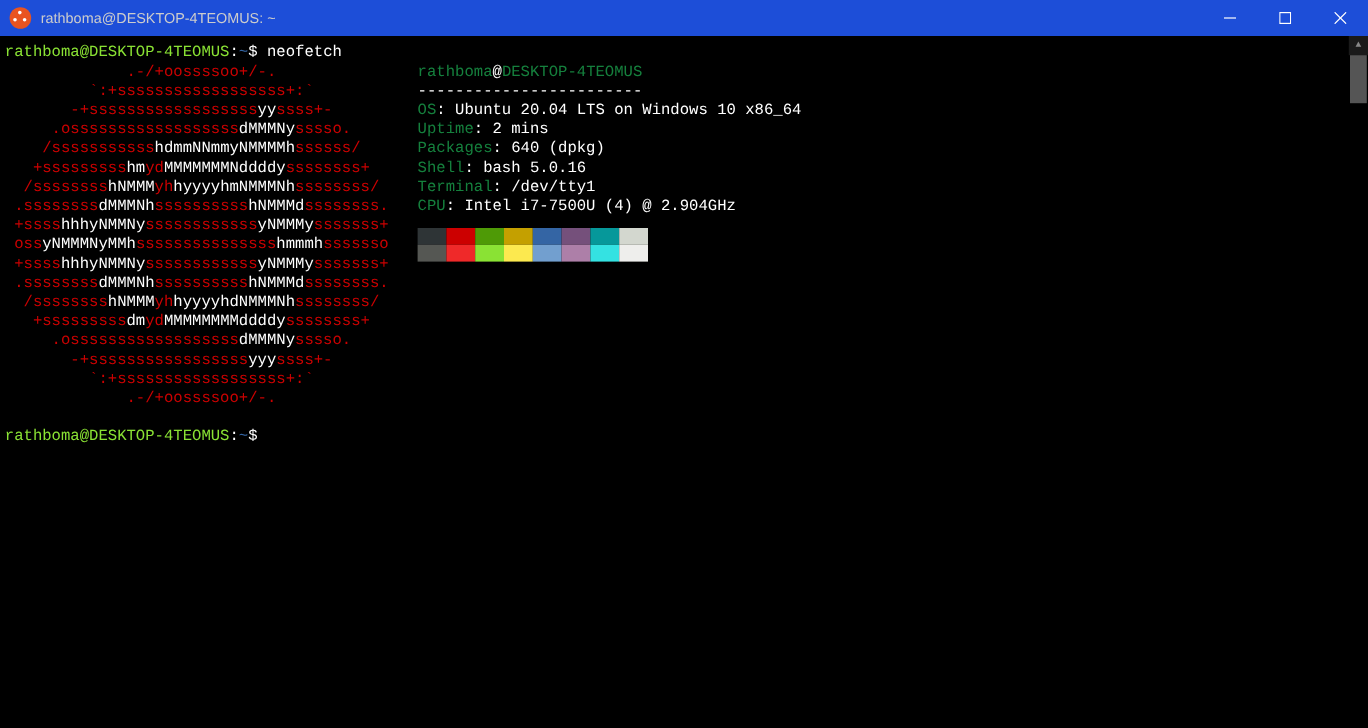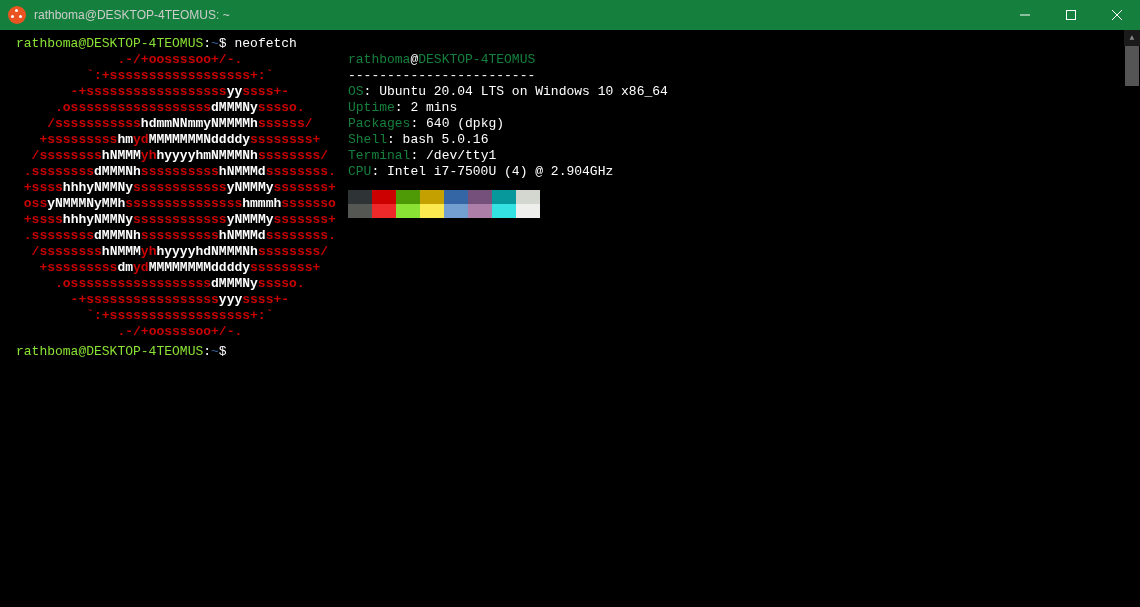--- a/index.html
+++ b/index.html
@@ -7,21 +7,21 @@
       background: #1a1a1a;
       font-family: Consolas, Monaco, 'Courier New', monospace;
       font-size: 13px;
       line-height: 16px;
       overflow: hidden;
       width: 1140px;
       height: 607px;
     }
     .titlebar {
       height: 30px;
-      background: #15803d;
+      background: #1d4ed8;
       display: flex;
       align-items: center;
       padding-left: 8px;
       color: #cccccc;
       font-family: 'Segoe UI', sans-serif;
       font-size: 12px;
     }
     .ubuntu-icon {
       width: 18px;
       height: 18px;
@@ -52,21 +52,21 @@
       display: flex;
       align-items: center;
       justify-content: center;
       color: #ffffff;
       font-size: 11px;
       font-family: 'Segoe UI', sans-serif;
     }
     .terminal {
       background: #000000;
       height: calc(100% - 30px);
-      padding: 6px 16px;
+      padding: 6px 4px;
       position: relative;
       overflow: hidden;
     }
     .scrollbar {
       position: absolute;
       right: 0;
       top: 0;
       width: 16px;
       height: 100%;
       background: #000;
@@ -123,24 +123,23 @@
     .c8 { background: #555753; }
     .c9 { background: #ef2929; }
     .c10 { background: #8ae234; }
     .c11 { background: #fce94f; }
     .c12 { background: #729fcf; }
     .c13 { background: #ad7fa8; }
     .c14 { background: #34e2e2; }
     .c15 { background: #eeeeec; }
     .logo-area {
       position: relative;
-      font-weight: bold;
     }
     .prompt2 {
-      margin-top: 4px;
+      margin-top: 16px;
     }
   </style>
 </head>
 <body>
 
 <div class="titlebar">
   <span class="ubuntu-icon"></span>
   <span>rathboma@DESKTOP-4TEOMUS: ~</span>
   <div class="window-controls">
     <div class="window-btn">

